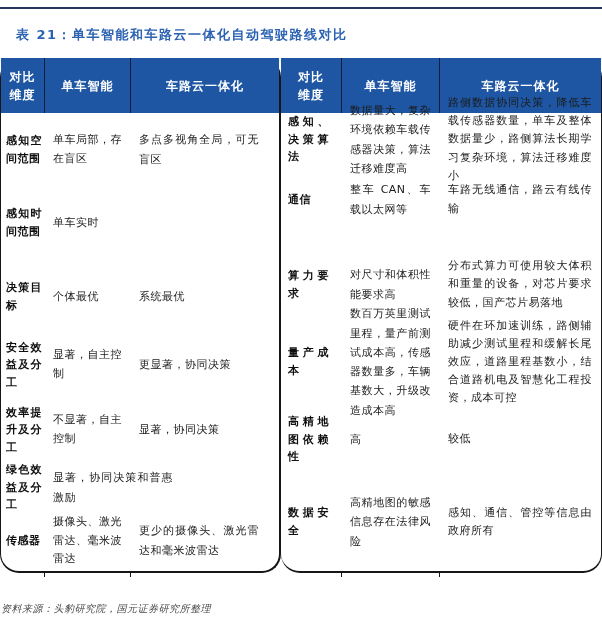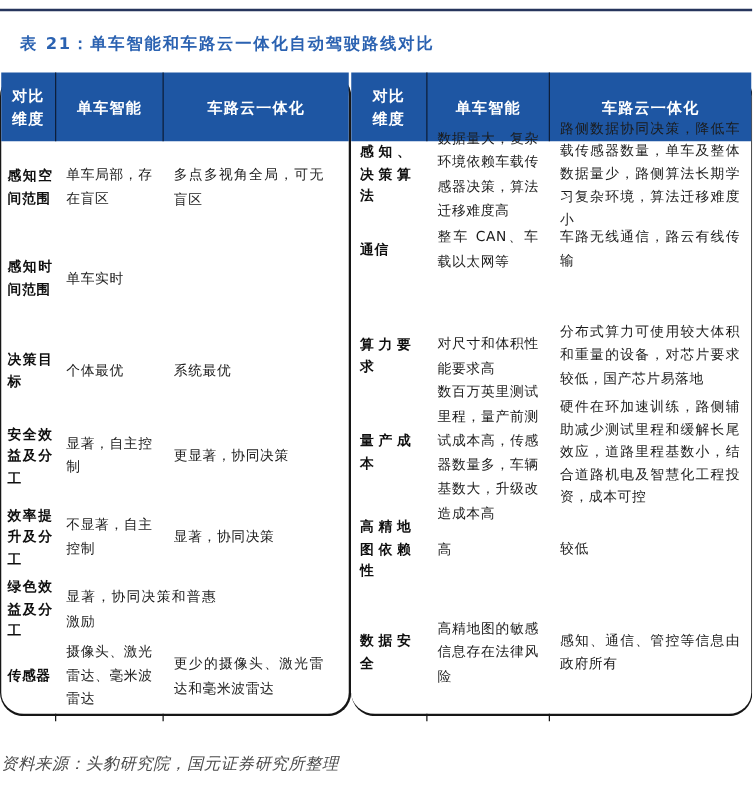--- a/index.html
+++ b/index.html
@@ -57,21 +57,21 @@
   .tbl.left  .tr:nth-of-type(7){height:47px;}
   .tbl.right .tr:nth-of-type(1){height:102px;}
   .tbl.right .tr:nth-of-type(2){height:53px;}
   .tbl.right .tr:nth-of-type(3){height:67px;}
   .tbl.right .tr:nth-of-type(4){height:103px;}
   .tbl.right .tr:nth-of-type(5){height:52px;}
   .tbl.right .tr:nth-of-type(6){height:103px;}
   .tick{position:absolute;bottom:-6px;width:1px;height:6px;background:#161616;}
   .footer{
     position:absolute;top:602px;left:1px;width:481px;
-    font-style:italic;color:#4a4a4a;font-size:13px;letter-spacing:0.5px;white-space:nowrap;
+    font-style:italic;color:#4a4a4a;font-size:10px;letter-spacing:0.5px;white-space:nowrap;
   }
 </style>
 </head>
 <body>
 
 <div class="page">
   <div class="top-rule"></div>
   <div class="title">表 21：单车智能和车路云一体化自动驾驶路线对比</div>
 
   <div class="tables">

